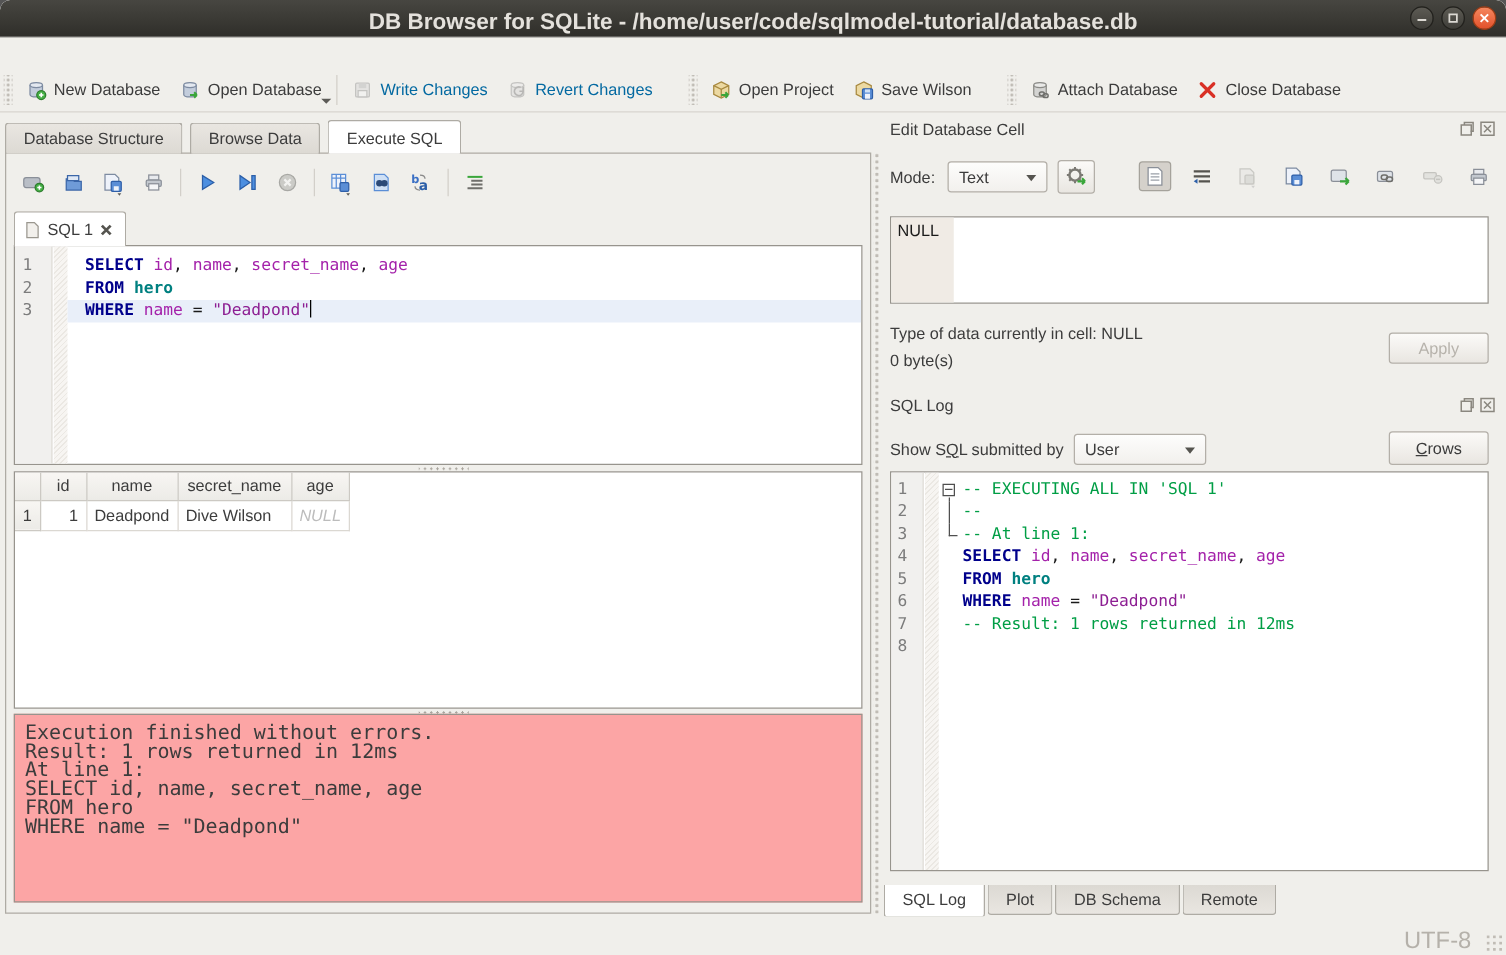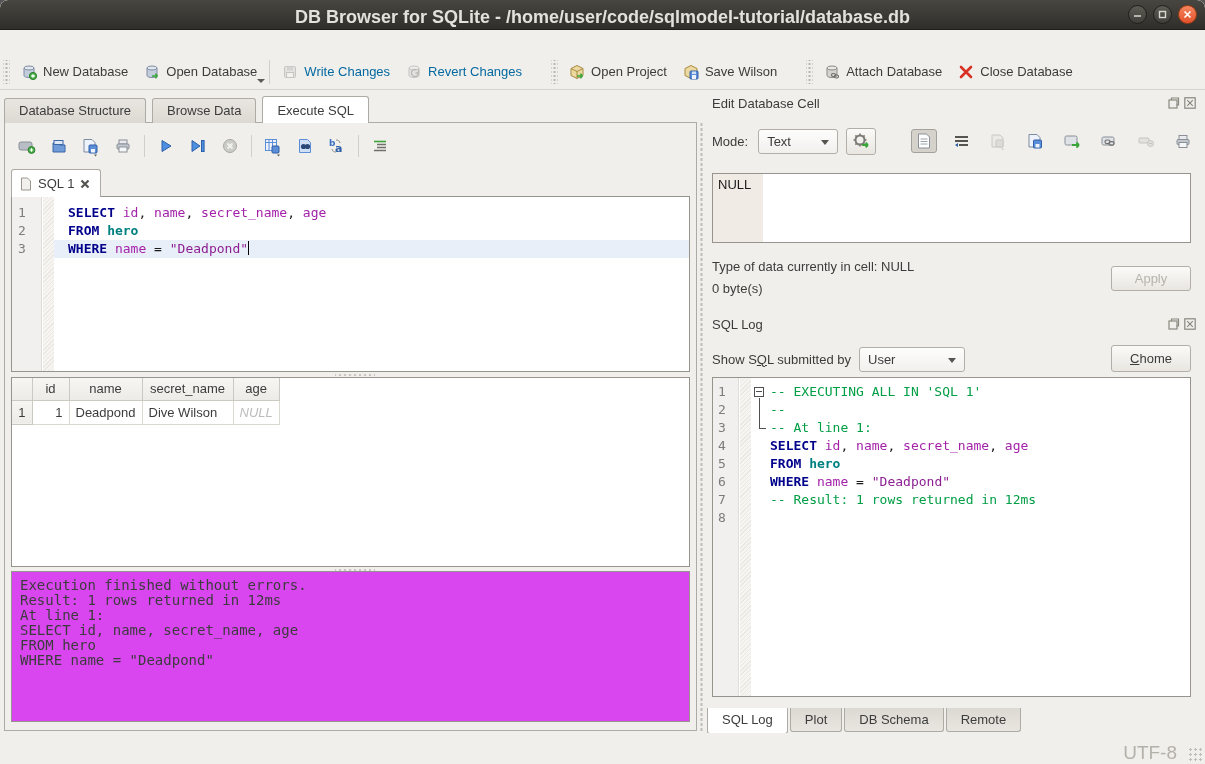--- a/index.html
+++ b/index.html
@@ -85,22 +85,22 @@
   #results table { border-collapse:collapse; font-size:13px; }
   #results th { background:linear-gradient(#f8f6f3,#ecebe7); border:1px solid #ccc9c3; border-top:none;
     font-weight:normal; height:22px; padding:0 6px; }
   #results th:first-child { border-left:none; }
   #results td { border:1px solid #dbd8d2; height:24px; padding:0 6px; }
   #results td.rowhdr { background:linear-gradient(#f8f6f3,#ecebe7); border-color:#ccc9c3; border-left:none; text-align:center; padding:0 4px; }
   #results td.num { text-align:right; }
   #results td.nullval { color:#bcbcbc; font-style:italic; }
   
   #message { position:absolute; left:6px; top:448px; width:679px; height:151px;
-    border:1px solid #97948d; background:#d946ef; padding:6px 8px;
-    font-family:"DejaVu Sans Mono", monospace; font-size:14px; line-height:15px; white-space:pre; }
+    border:1px solid #97948d; background:#fca5a5; padding:6px 8px;
+    font-family:"DejaVu Sans Mono", monospace; font-size:16px; line-height:15px; white-space:pre; }
   
   #right { position:absolute; left:705px; top:90px; width:495px; height:643px; }
   .dock-title { position:absolute; left:7px; font-size:13px; color:#3c3c3c; }
   .dock-btns { position:absolute; right:4px; display:flex; gap:3px; }
   .dock-btn { width:13px; height:13px; display:flex; align-items:center; justify-content:center; }
   
   #mode-row { position:absolute; left:7px; top:36px; right:4px; height:30px; display:flex; align-items:center; }
   .combo { position:relative; border:1px solid #b3afa8; border-radius:3px;
     background:linear-gradient(#fdfdfc,#f2f0ed); padding:4px 24px 4px 8px; }
   .combo .carrow { position:absolute; right:8px; top:10px; width:0; height:0;
@@ -521,21 +521,21 @@
 
     <div id="show-row">
       <span><span>Show S</span><span class="u" style="text-decoration:underline">Q</span><span>L submitted by</span></span>
       <div class="combo" style="width:106px; margin-left:8px">
         <span>User</span>
         <span class="carrow"></span>
       </div>
     </div>
     <button id="clear-btn" class="pushbtn" style="position:absolute; font-size:13px; font-family:inherit">
         <span class="u" style="text-decoration:underline">C</span>
-        <span>home</span>
+        <span>rows</span>
       </button>
 
     <div id="logbox">
       <div class="gutter-bg"></div>
       <div class="hatch"></div>
       <div class="ed-pad" style="padding-top:5px">
         <div class="cline">
           <span class="lnum">1</span>
             <span class="foldsp"></span>
           <span class="fold start">

